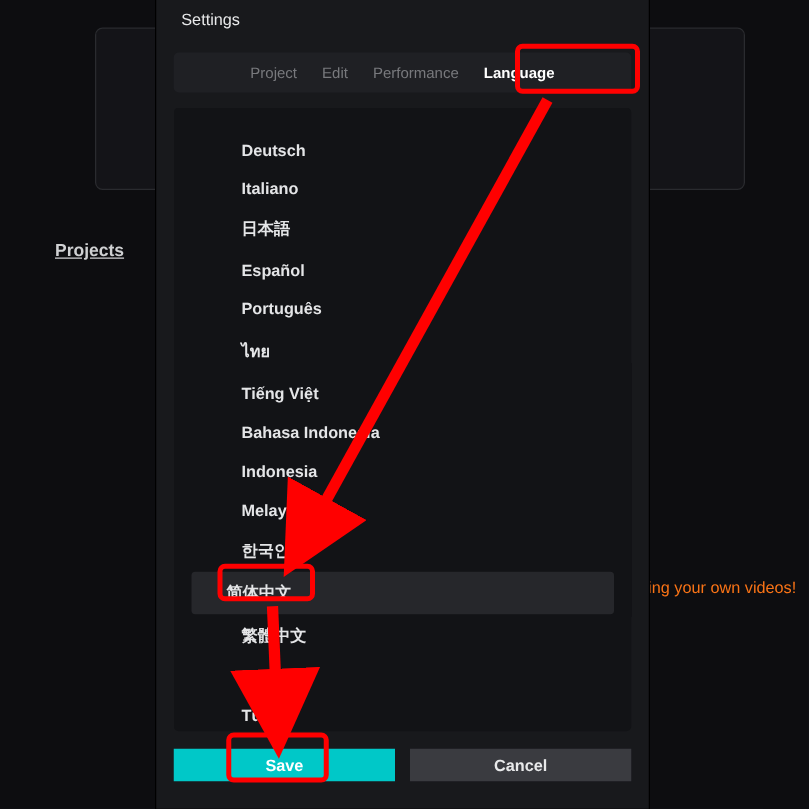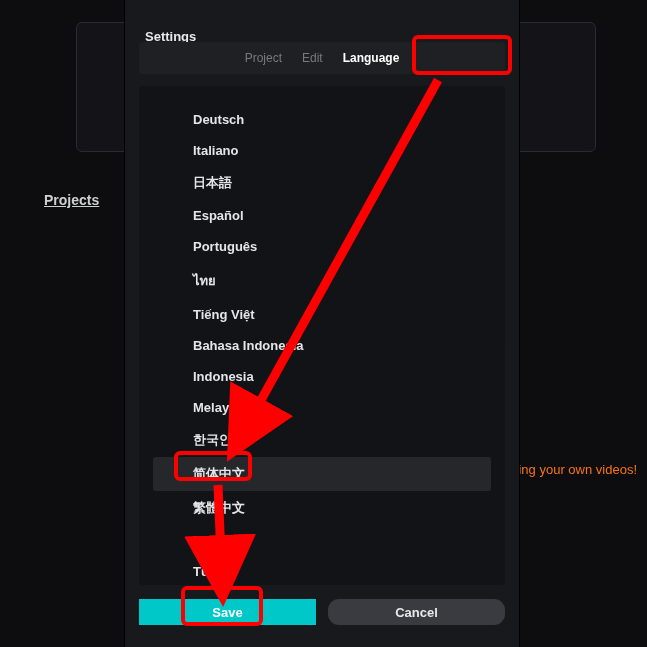--- a/index.html
+++ b/index.html
@@ -2,49 +2,50 @@
 <html><head>
 <meta charset="utf-8">
 <style>
   * { margin: 0; padding: 0; box-sizing: border-box; font-family: -apple-system, BlinkMacSystemFont, "Segoe UI", Arial, sans-serif; }
   body { width: 647px; height: 647px; background: #0d0d10; color: #b6b8bb; overflow: hidden; position: relative; }
   .bg { position: absolute; inset: 0; }
   .bg-projects { position: absolute; left: 44px; top: 192px; color: #cfd0d2; font-size: 14px; font-weight: 600; text-decoration: underline; }
   .bg-hint { position: absolute; right: 10px; top: 462px; color: #f97316; font-size: 13px; white-space: nowrap; }
   .bg-card { position: absolute; left: 76px; top: 22px; width: 520px; height: 130px; border: 1px solid #2a2b2f; border-radius: 6px; background: #141418; }
   .modal { position: absolute; left: 125px; top: 0; width: 394px; height: 647px; background: #18191c; box-shadow: 0 0 0 1px #000; }
-  .modal-title { position: absolute; left: 20px; top: 8px; color: #e8e9ea; font-size: 13px; font-weight: 700; margin-top: 21px; }
+  .modal-title { position: absolute; left: 20px; top: 8px; color: #e8e9ea; font-size: 13px; font-weight: 400; }
   .tabs { position: absolute; left: 14px; top: 42px; right: 14px; height: 32px; background: #1f2024; border-radius: 4px; display: flex; align-items: center; justify-content: center; }
   .tab { color: #78797d; font-size: 12px; padding: 6px 10px; cursor: pointer; }
   .tab.active { color: #fff; font-weight: 700; }
   .list { position: absolute; left: 14px; top: 86px; right: 14px; bottom: 62px; background: #121316; border-radius: 4px; overflow-y: auto; padding: 18px 0; }
   .lang { padding: 8px 54px; color: #e4e5e7; font-size: 13px; font-weight: 700; cursor: pointer; }
-  .lang.selected { background: #26272b; margin: 0 14px; border-radius: 3px; padding-left: 40px; }
+  .lang.selected { background: #26272b; margin: 0 14px; border-radius: 3px; padding-left: 28px; }
   .footer { position: absolute; left: 14px; right: 14px; bottom: 22px; height: 26px; display: flex; gap: 12px; margin-top: 20px; }
   .btn { flex: 1; display: flex; align-items: center; justify-content: center; font-size: 13px; font-weight: 700; cursor: pointer; border: none; }
   .btn-save { background: #00c8c8; color: #fff; }
-  .btn-cancel { background: #3a3b40; color: #e8e9ea; border-radius: 11px; }
+  .btn-cancel { background: #3a3b40; color: #e8e9ea; }
   .hl { position: absolute; border: 4px solid #ff0000; border-radius: 6px; pointer-events: none; }
   svg.arrows { position: absolute; inset: 0; pointer-events: none; }
 </style>
 </head>
 <body>
 
 <div class="bg">
   <div class="bg-card"></div>
   <div class="bg-projects">Projects</div>
   <div class="bg-hint">ing your own videos!</div>
 </div>
 
 <div class="modal">
   <div class="modal-title">Settings</div>
 
   <div class="tabs">
     <div class="tab">Project</div>
     <div class="tab">Edit</div>
+    <div class="tab">Performance</div>
     <div class="tab active">Language</div>
   </div>
 
   <div class="list">
     <div class="lang">Deutsch</div>
     <div class="lang">Italiano</div>
     <div class="lang">日本語</div>
     <div class="lang">Español</div>
     <div class="lang">Português</div>
     <div class="lang">ไทย</div>

